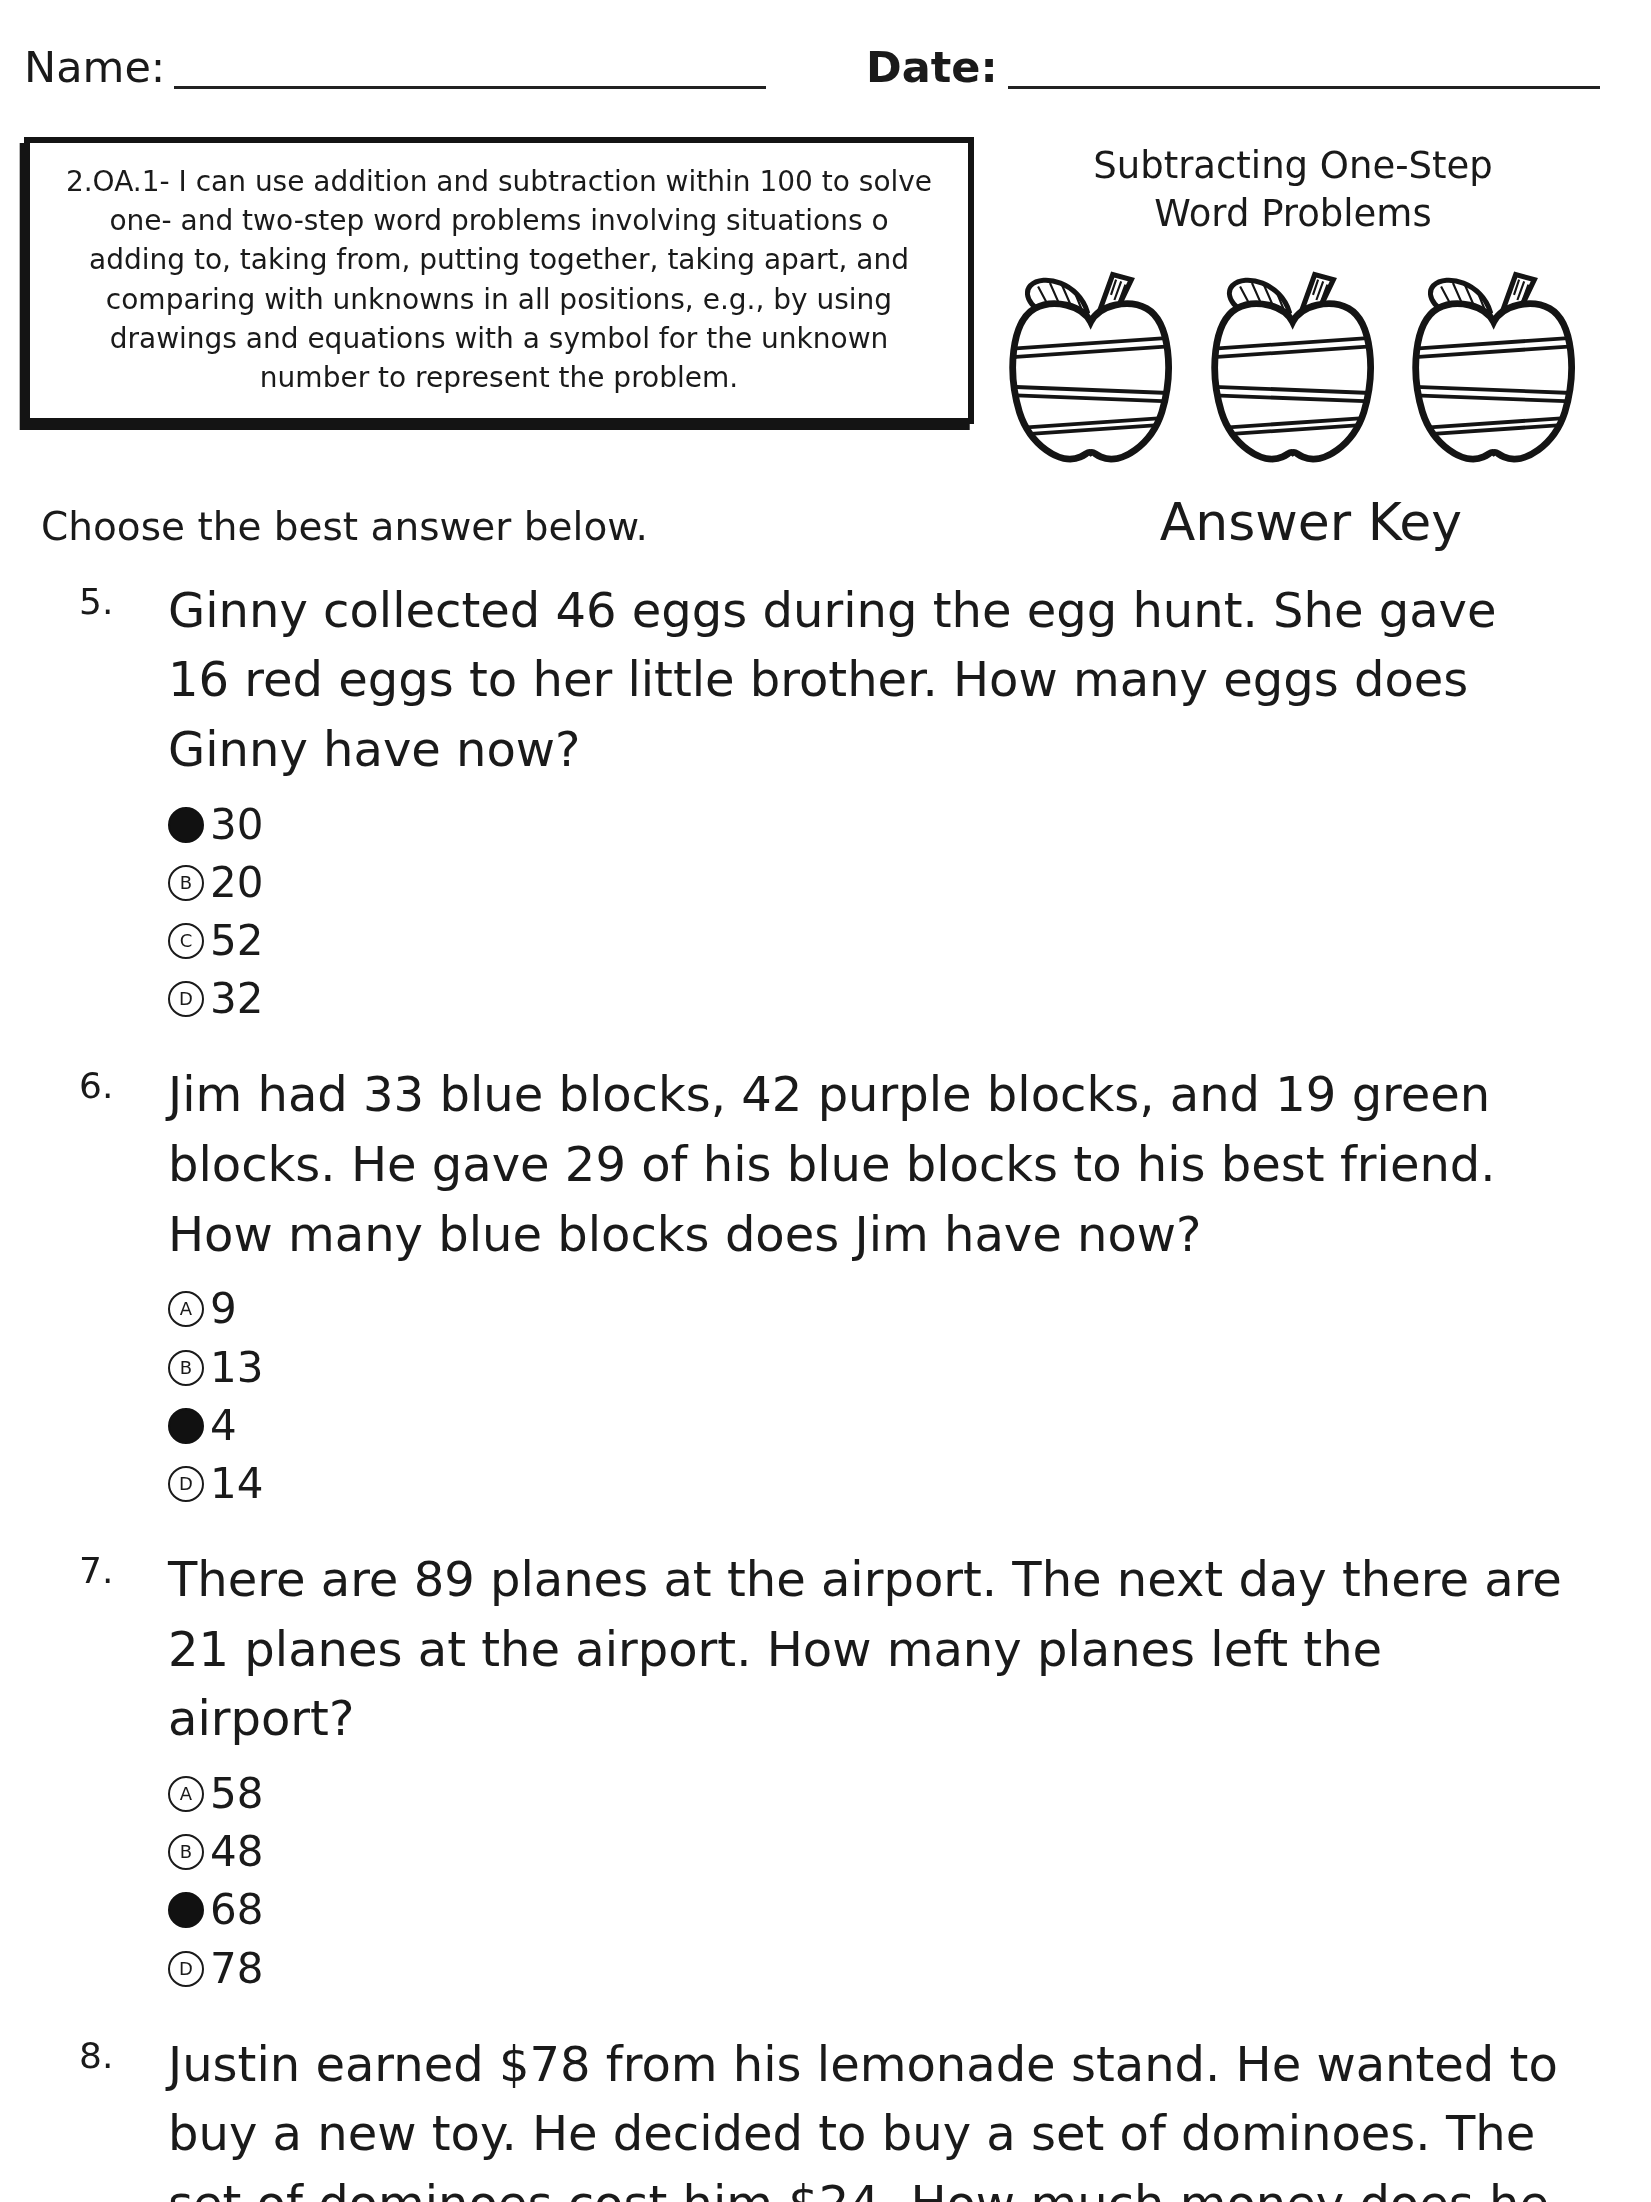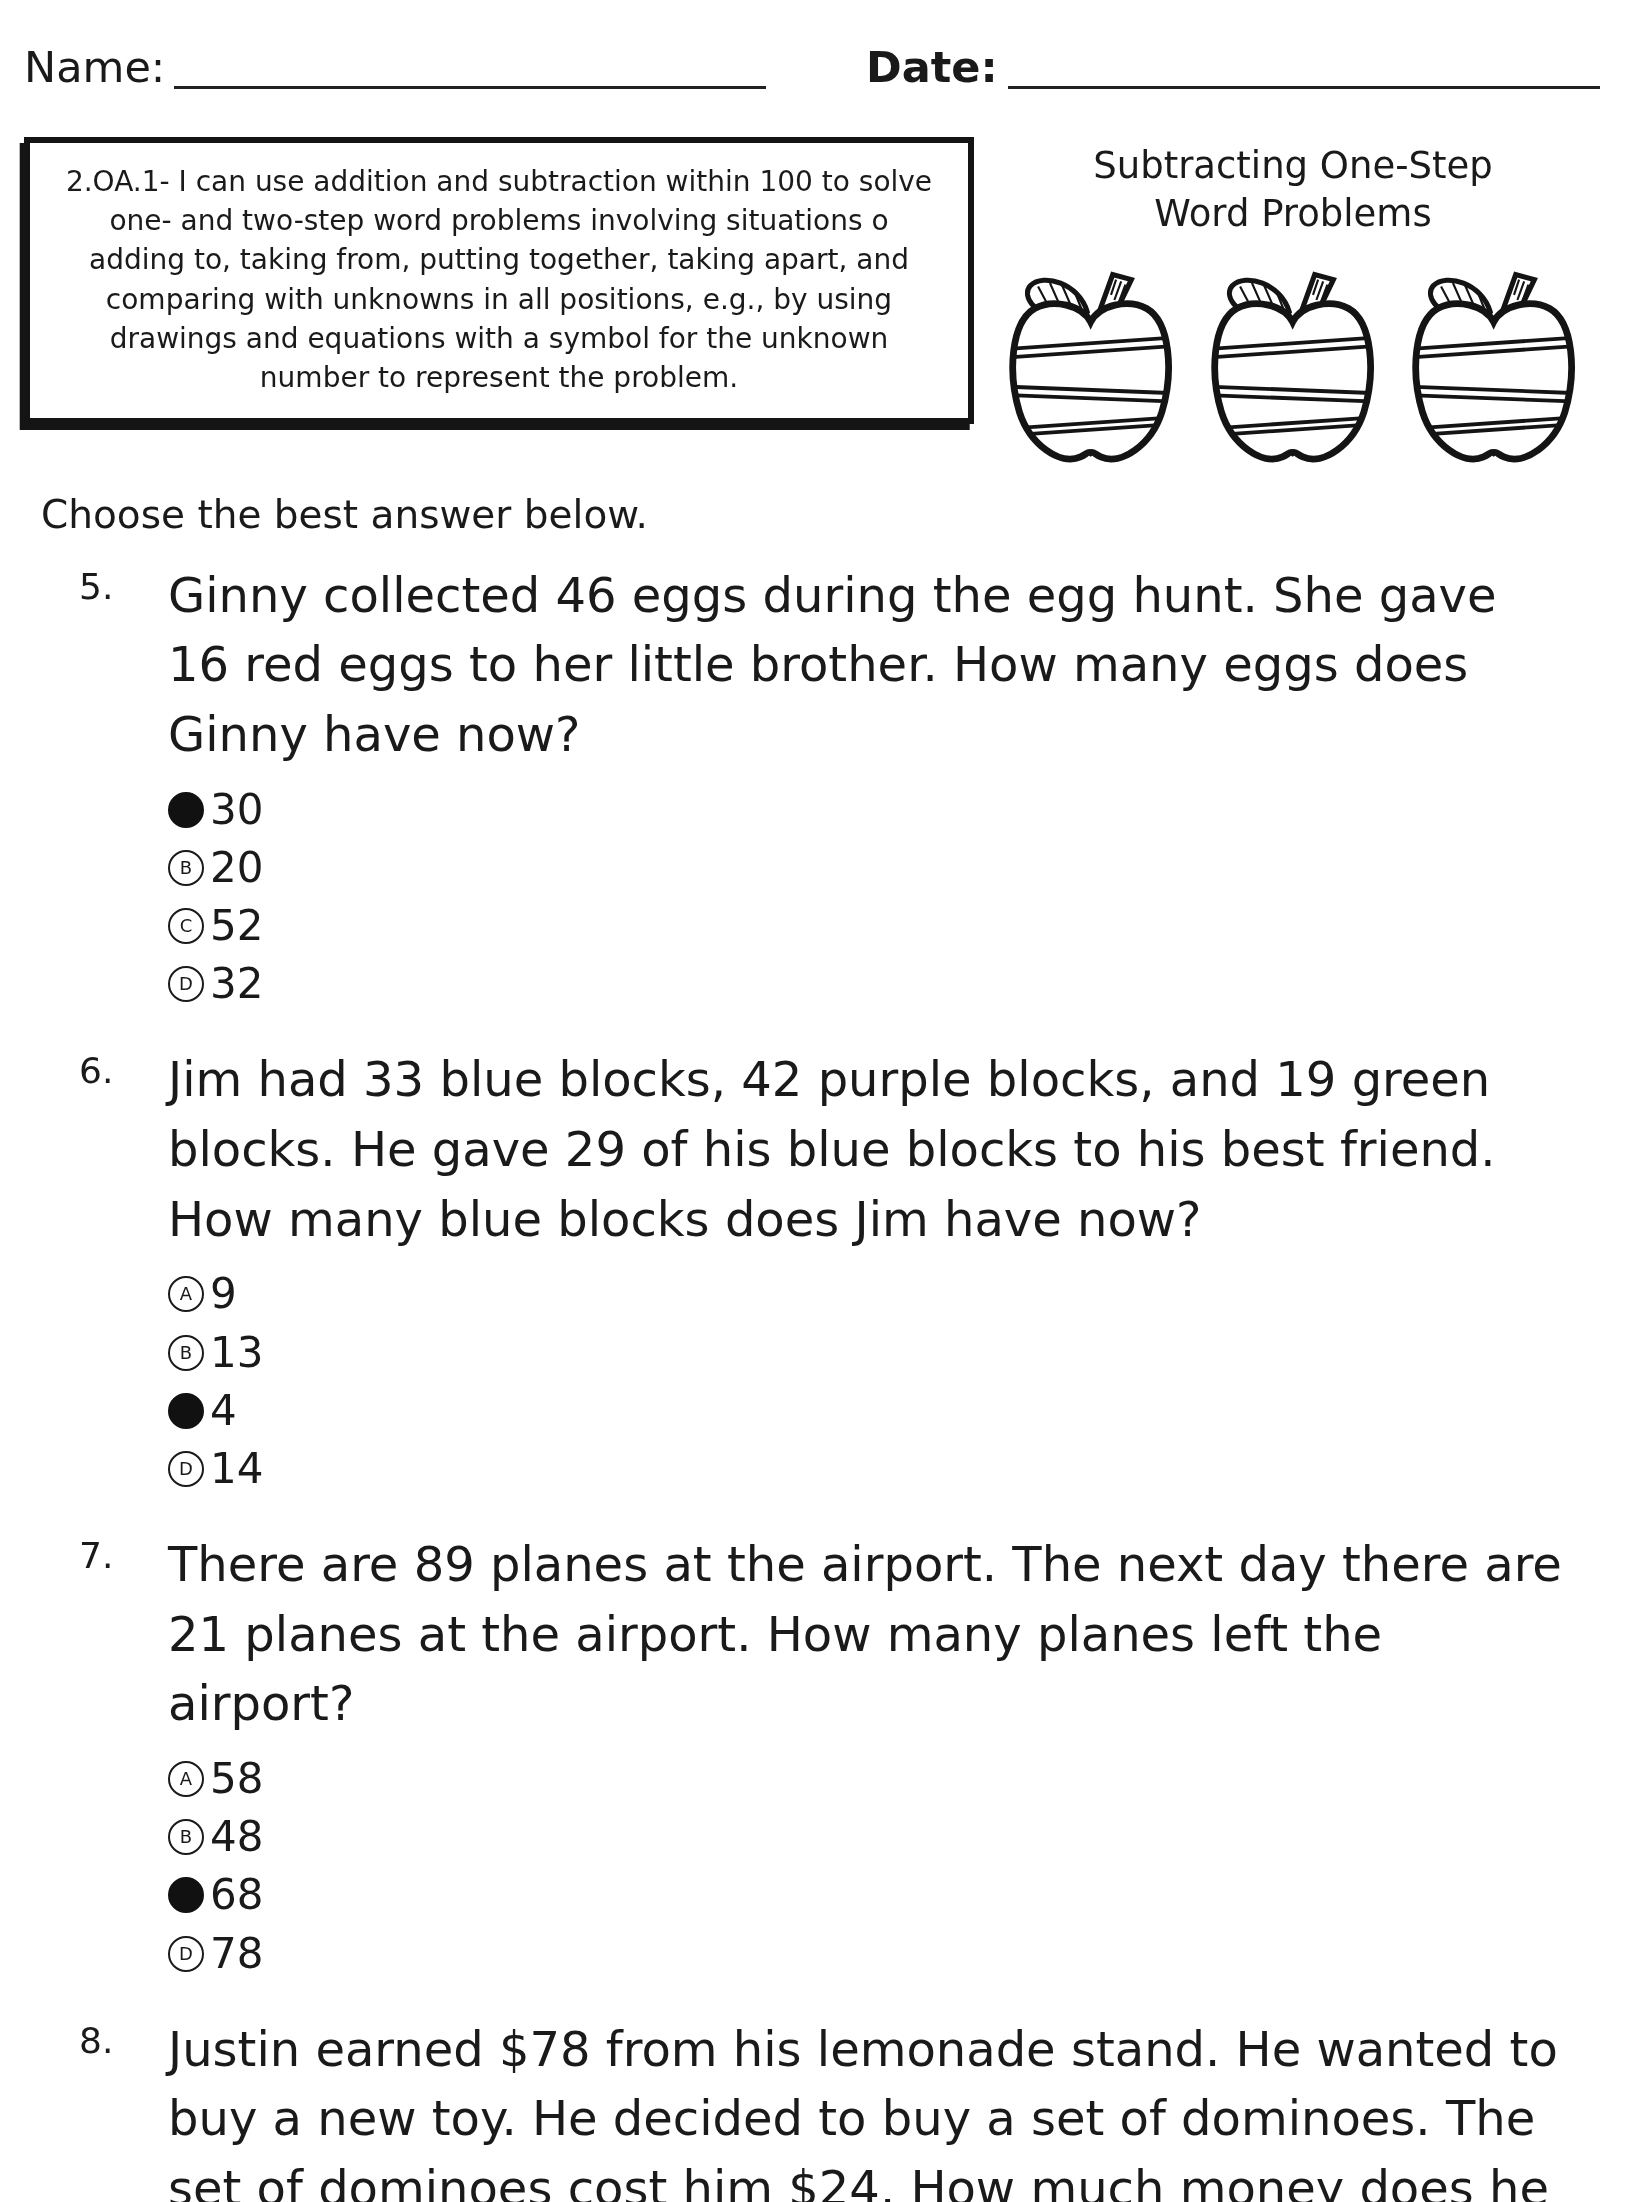--- a/index.html
+++ b/index.html
@@ -119,20 +119,21 @@
           </svg>
         <svg class="apple" viewBox="0 0 210 250">
             <use href="#apple-sym"></use>
           </svg>
       </div>
     </div>
   </div>
 
   <div class="instructions-row">
     <span class="instructions">Choose the best answer below.</span>
+    <span class="answer-key">Answer Key</span>
   </div>
 
   <main>
   <section class="question">
     <div class="qnum">5.</div>
     <div class="qbody">
       <div class="qtext">Ginny collected 46 eggs during the egg hunt.  She gave 16 red eggs to her little brother.  How many eggs does Ginny have now?</div>
       <div class="choices">
   <div class="choice-row">
     <span class="choice-bubble filled">A</span>

